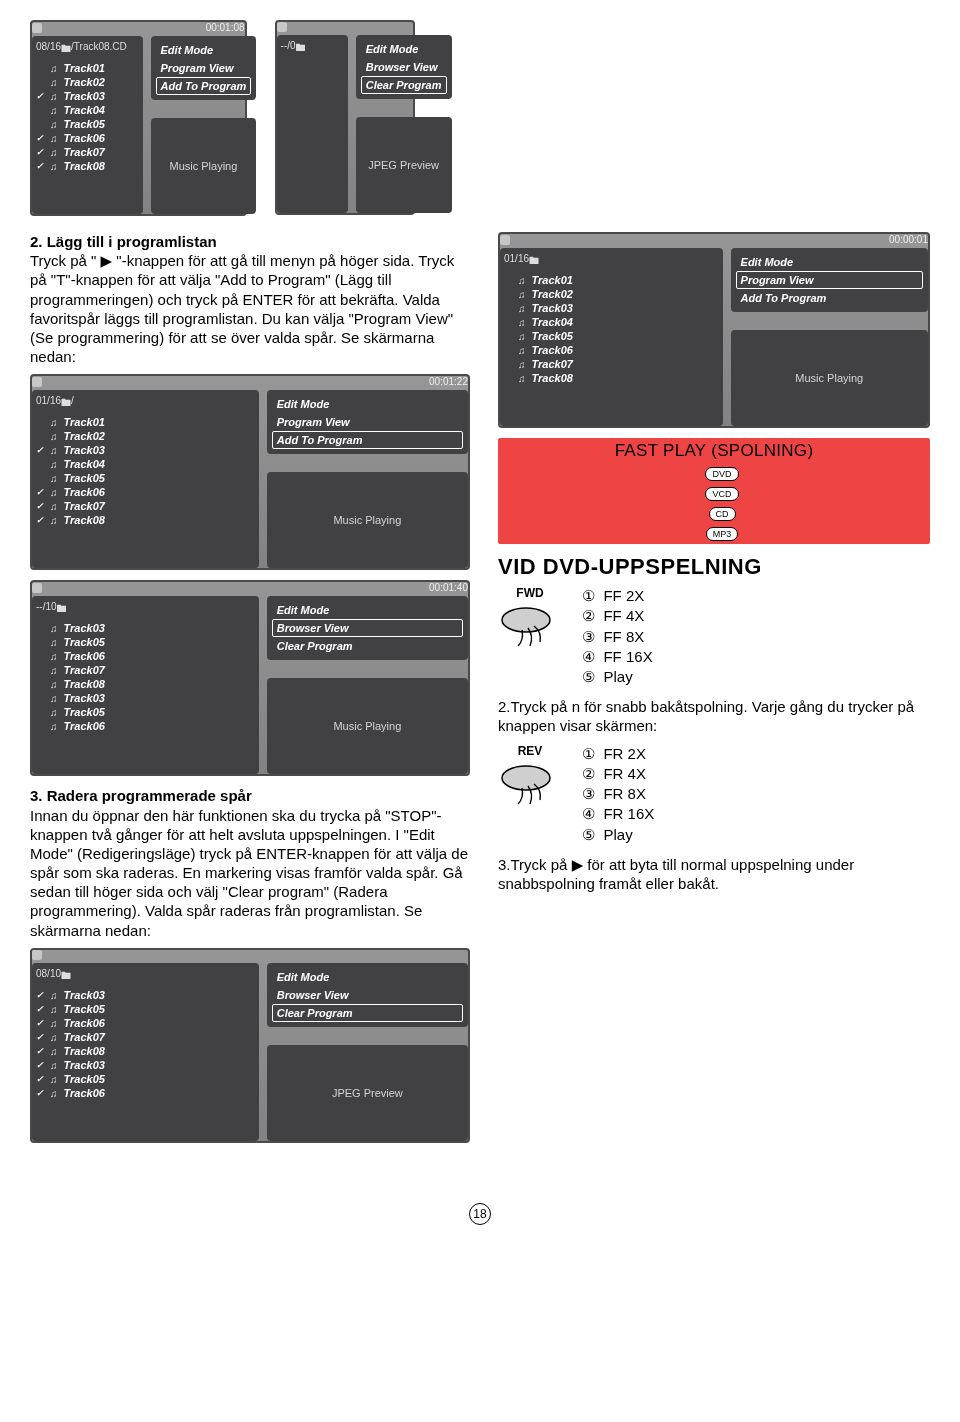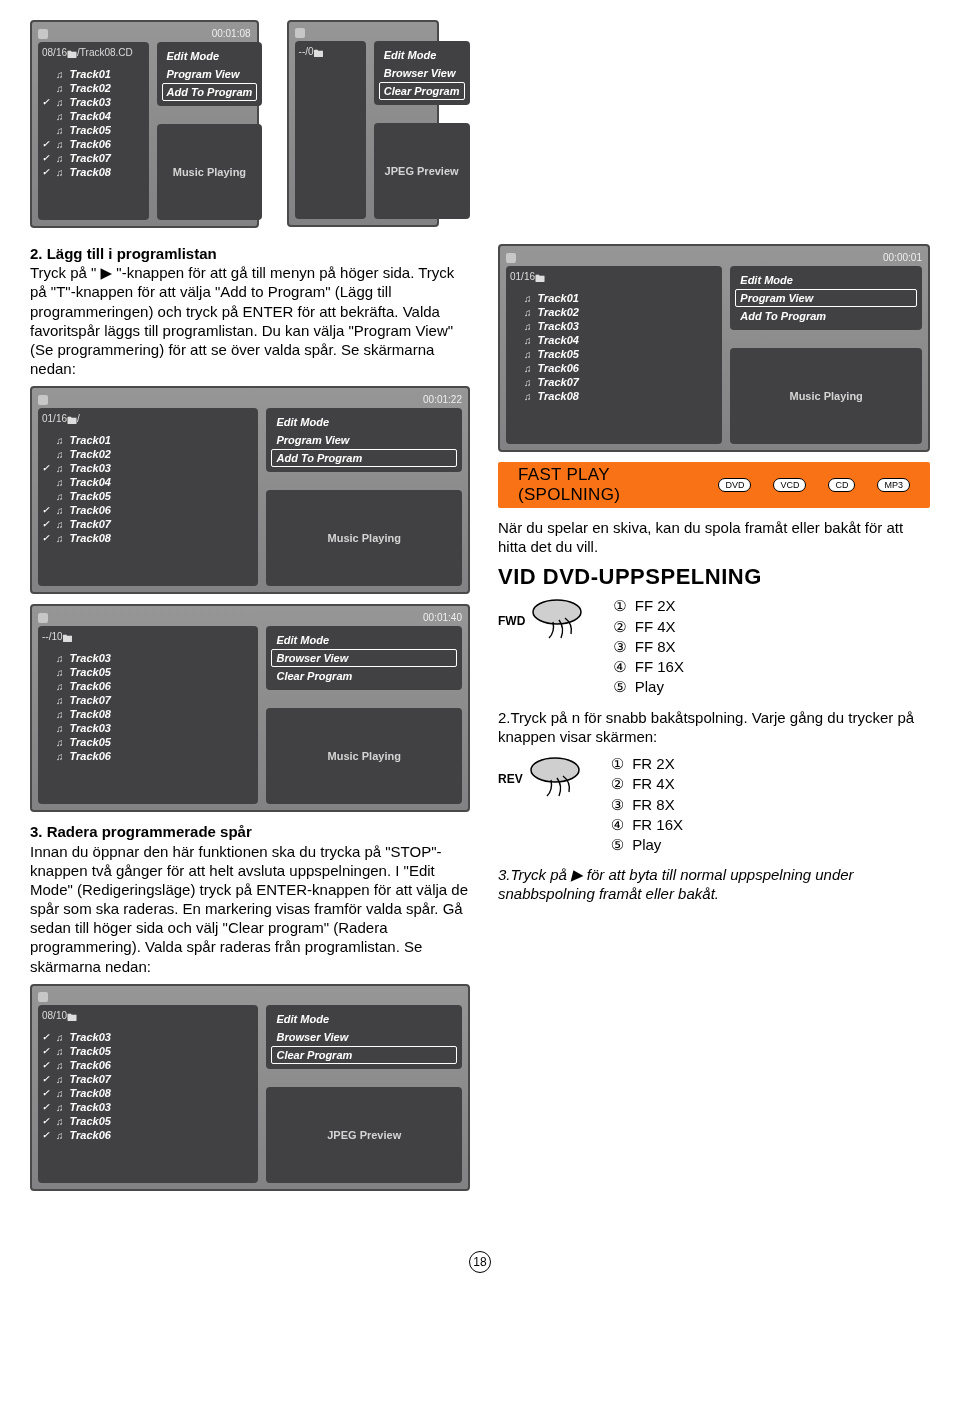--- a/index.html
+++ b/index.html
@@ -30,21 +30,21 @@
   .colR { flex: 1 1 0; }
   .para {
     font-size: 15px;
     line-height: 1.28;
     margin-bottom: 8px;
   }
   .panel {
     background: linear-gradient(#969696,#828284);
     border: 2px solid #4a4a4a;
     border-radius: 4px;
-    padding: 6px;
+    padding: 0;
     margin-bottom: 10px;
     color: #fff;
   }
   .panel .topbar {
     display: flex;
     gap: 6px;
     font-size: 10px;
     color: #eee;
     margin-bottom: 3px;
     align-items: center;
@@ -87,41 +87,42 @@
   .menu-box .mi{
     padding:2px 4px; border:1px solid transparent; border-radius:2px;
     font-style:italic; white-space:nowrap;
   }
   .menu-box .mi.sel{
     border-color:#fff;
   }
   .preview{
     background:#414042; border-radius:4px; height:96px;
     display:flex; align-items:center; justify-content:center;
-    font-size:11px; font-weight:700; color:#d4d4d4;
+    font-size:11px; font-weight:400; color:#d4d4d4;
   }
   .fastplay-bar{
     display:flex; align-items:center; gap:6px;
-    background:#f97316; padding:3px 20px; border-radius:2px;
+    background:#ef4444; padding:3px 8px; border-radius:2px;
     margin:8px 0 10px 0;
+    flex-direction:column;
   }
   .fastplay-bar .fp-title{ font-size:17px; letter-spacing:0.3px;}
   .badge{
     font-size:9px; border:1px solid #000; padding:1px 6px; border-radius:12px;
     background:#fff;
     margin-left:16px;
   }
   .sub-h{
     font-size:22px; font-weight:900; margin:6px 0 6px 0; letter-spacing:0.5px;
   }
   .btn-icon{
     display:flex; gap:20px; align-items:flex-start; margin-top:4px;
   }
   .key{
-    display:flex; flex-direction:row; align-items:center; gap:4px;
+    display:flex; flex-direction:column; align-items:center; gap:4px;
     font-size:12px; font-weight:700;
   }
   .key svg{ display:block;}
   .spds{ font-size:15px; line-height:1.35;}
   .spds .row{display:flex; gap:8px;}
   .pagenum{
     text-align:center; margin-top:24px;
   }
   .pagenum span{
     display:inline-block; border:1px solid #000; border-radius:50%;
@@ -490,21 +491,20 @@
     </div>
 
       <div class="fastplay-bar">
         <span class="fp-title">FAST PLAY (SPOLNING)</span>
         <span class="badge">DVD</span>
         <span class="badge">VCD</span>
         <span class="badge">CD</span>
         <span class="badge">MP3</span>
       </div>
 
-      <div class="para">När du spelar en skiva, kan du spola framåt eller bakåt för att hitta det du vill.</div>
 
       <div class="sub-h">VID DVD-UPPSPELNING</div>
 
 
       <div class="btn-icon">
         <div class="key">
           <span>FWD</span>
           <svg width="64" height="50" viewBox="0 0 64 50">
             <ellipse cx="28" cy="16" rx="24" ry="12" fill="#cfcfcf" stroke="#000" stroke-width="1.5"></ellipse>
             <path d="M30 24 q6 8 2 18 M36 22 q8 6 6 16 M24 26 q2 10 -4 16" fill="none" stroke="#000" stroke-width="1.4"></path>
@@ -561,18 +561,18 @@
               <span>④</span>
               <span>FR  16X</span>
             </div>
             <div class="row">
               <span>⑤</span>
               <span>Play</span>
             </div>
           </div>
       </div>
 
-      <div class="para" style="margin-top:10px;font-style:italic;">3.Tryck på  ▶  för att byta till normal uppspelning under snabbspolning framåt eller bakåt.</div>
+      <div class="para" style="margin-top:10px;">3.Tryck på  ▶  för att byta till normal uppspelning under snabbspolning framåt eller bakåt.</div>
     </div>
   </div>
 
   <div class="pagenum"><span>18</span></div>
 </div>
 
 </body></html>

